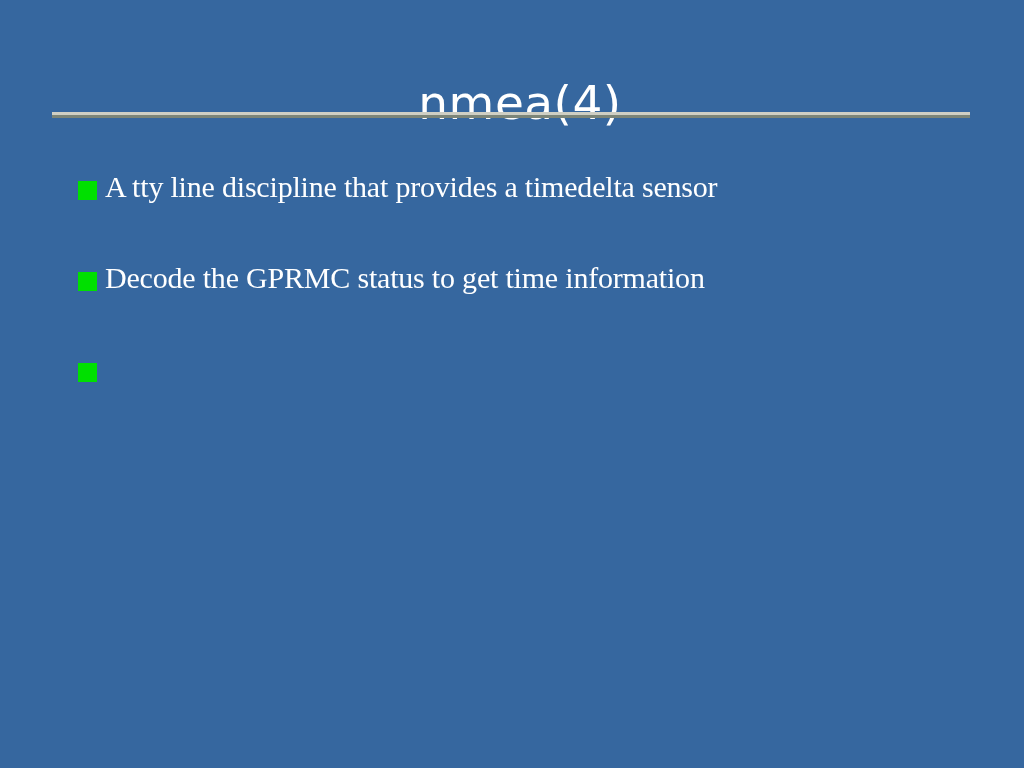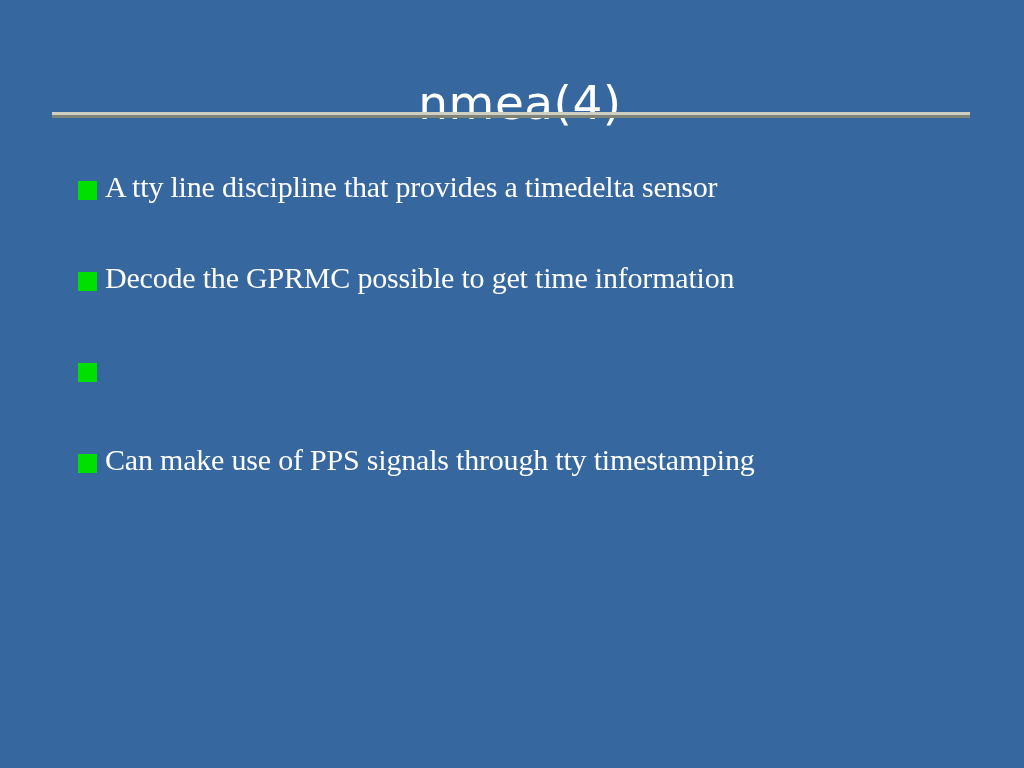--- a/index.html
+++ b/index.html
@@ -117,28 +117,24 @@
 
   <ul id="bullet-list">
 
     <li class="bullet-row">
       <span class="bullet-marker"></span>
       <span class="bullet-text">A tty line discipline that provides a timedelta sensor</span>
     </li>
 
     <li class="bullet-row">
       <span class="bullet-marker"></span>
-      <span class="bullet-text">Decode the GPRMC possible to get time information</span>
+      <span class="bullet-text">Decode the GPRMC status to get time information</span>
     </li>
 
     <li class="bullet-row">
       <span class="bullet-marker"></span>
     </li>
 
-    <li class="bullet-row">
-      <span class="bullet-marker"></span>
-      <span class="bullet-text">Can make use of PPS signals through tty timestamping</span>
-    </li>
 
 
   </ul>
 
 </div>
 
 </body></html>

